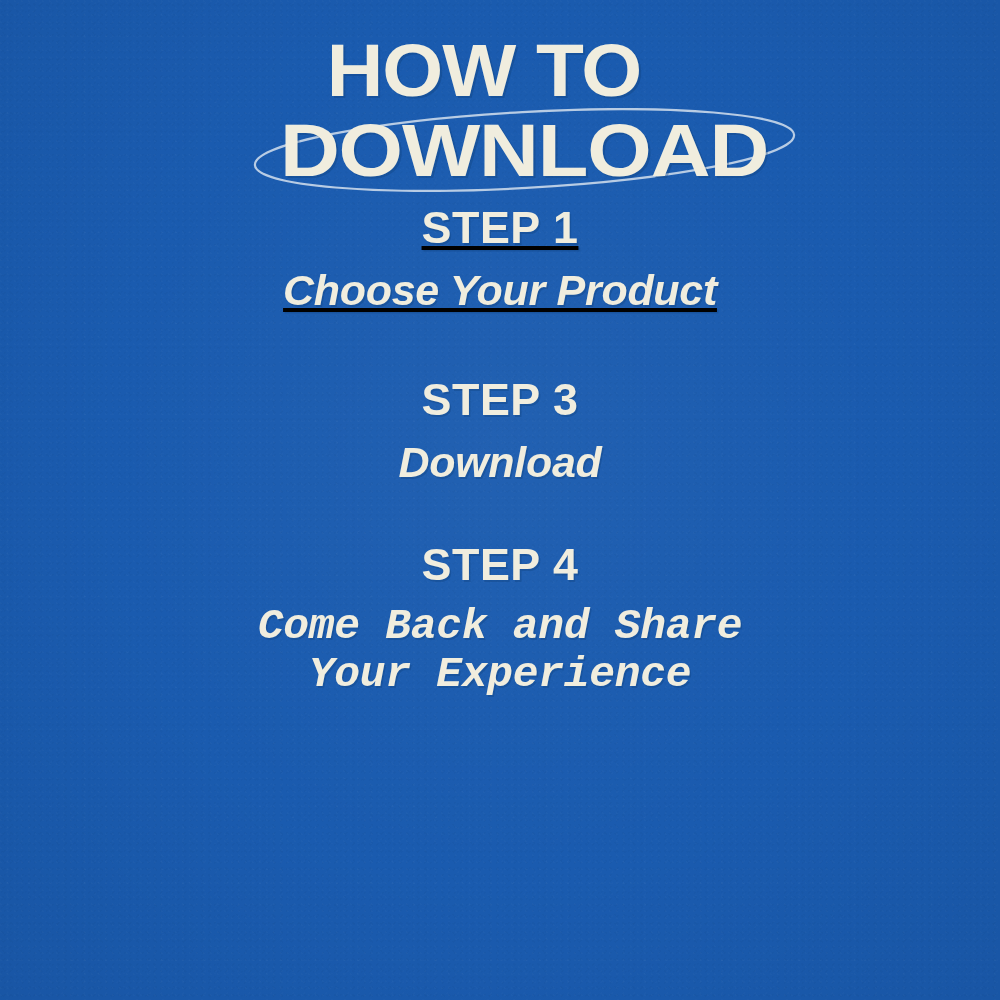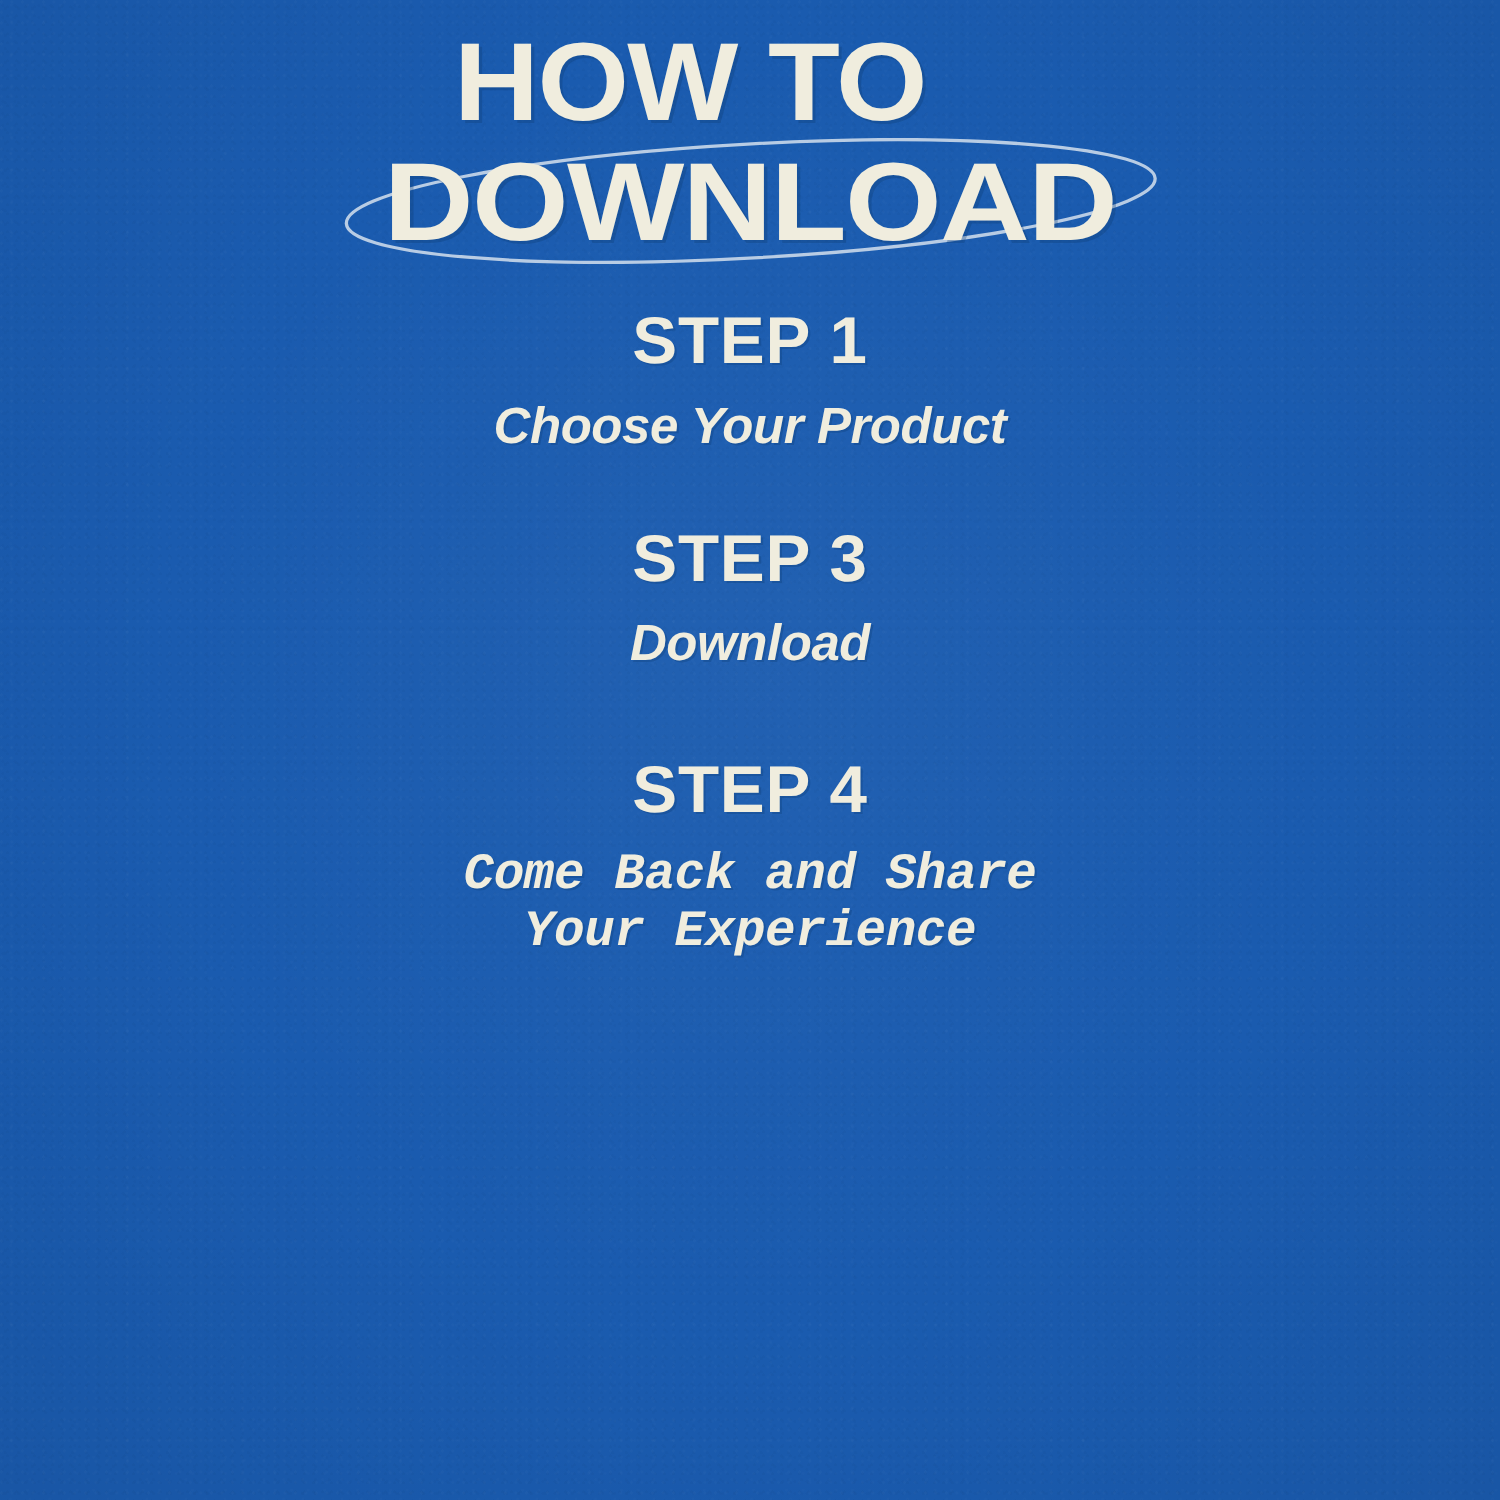--- a/index.html
+++ b/index.html
@@ -43,24 +43,25 @@
     inset: 0;
     pointer-events: none;
     background:
       radial-gradient(ellipse at 50% 45%, rgba(255,255,255,0.035) 0%, rgba(0,0,0,0.0) 55%, rgba(0,0,0,0.06) 100%);
   }
 
   
   #title-block {
     position: absolute;
     left: 0;
-    top: 18px;
+    top: 34px;
     width: 920px;
     text-align: center;
     z-index: 4;
+    padding-left: 24px;
   }
 
   .title-line {
     display: block;
     color: #F0EDDE;
     font-family: "Liberation Sans", sans-serif;
     font-weight: 700;
     text-transform: uppercase;
     line-height: 1;
     white-space: nowrap;
@@ -132,30 +133,30 @@
     white-space: nowrap;
     text-shadow: 1.5px 1.5px 0 rgba(12,58,112,0.28);
   }
 
   .step-title {
     display: block;
     color: #F0EDDE;
     font-family: "Liberation Sans", sans-serif;
     font-weight: 700;
     font-style: italic;
-    font-size: 34px;
+    font-size: 43px;
     line-height: 1.22;
     letter-spacing: -0.3px;
     margin-top: 14px;
     white-space: pre-line;
     text-shadow: 1.5px 1.5px 0 rgba(12,58,112,0.28);
   }
 
   
-  #step-1 { margin-bottom: 46px; }
+  #step-1 { margin-bottom: 62px; text-decoration: underline; }
   #step-2 { margin-bottom: 62px; }
   #step-3 { margin-bottom: 54px; }
   #step-4 .step-title { line-height: 1.12; margin-top: 16px; font-family: Liberation Mono, monospace; }
 </style>
 </head>
 <body>
 
 <div id="poster">
 
   <div id="noise-layer"></div>

